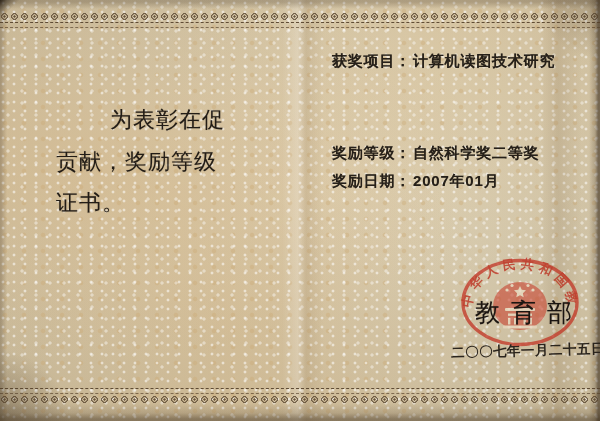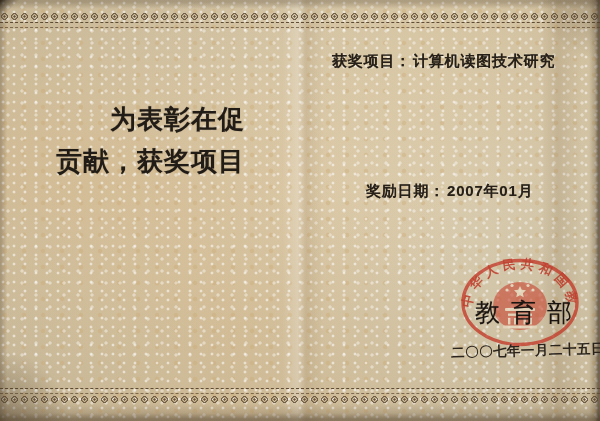--- a/index.html
+++ b/index.html
@@ -63,37 +63,37 @@
     position:absolute;left:0;right:0;height:4px;
     border-top:1px dashed rgba(84,64,42,.9);
     border-bottom:1px dashed rgba(84,64,42,.65);
   }
   .stitch-line.pos-top{top:22px;}
   .stitch-line.pos-bottom{top:388px;}
 
   
   .statement{
     position:absolute;left:56px;top:99px;width:210px;
-    color:#221c16;font-size:26px;font-weight:700;
+    color:#221c16;font-size:22px;font-weight:400;
     line-height:41.5px;letter-spacing:1px;
     text-shadow:0 0 1px rgba(34,28,22,.35);
   }
   .s-line{white-space:nowrap;}
   .s-line.indent{padding-left:54px;}
 
   
   .field{
     position:absolute;left:332px;white-space:nowrap;
     color:#262019;font-size:15px;font-weight:700;letter-spacing:.8px;
     text-shadow:0 0 .5px rgba(38,32,25,.4);
   }
   .field.f1{top:52px;}
   .field.f2{top:103px;}
   .field.f3{top:144px;}
-  .field.f4{top:182px;margin-left:34px;}
+  .field.f4{top:172px;}
   .field.f5{top:219px;}
   .f-label{margin-right:2px;}
 
   
   .seal{position:absolute;left:459px;top:256px;width:122px;height:93px;opacity:.92;}
   .seal svg{display:block;width:100%;height:100%;}
   .seal-name{
     position:absolute;left:475px;top:296px;
     color:#1b1511;font-size:25px;font-weight:400;letter-spacing:11px;
     white-space:nowrap;text-shadow:0 0 1px rgba(27,21,17,.4);
@@ -109,25 +109,29 @@
 
 <div class="certificate">
 
   <div class="ornament-row pos-top"></div>
   <div class="stitch-line pos-top"></div>
   <div class="stitch-line pos-bottom"></div>
   <div class="ornament-row pos-bottom"></div>
 
   <div class="statement">
     <div class="s-line indent">为表彰在促</div>
-    <div class="s-line">贡献，获奖项目</div>
+    <div class="s-line">贡献，奖励等级</div>
+    <div class="s-line">证书。</div>
   </div>
 
   <div class="field f1">
     <span class="f-label">获奖项目：</span><span class="f-value">计算机读图技术研究</span>
+  </div>
+  <div class="field f3">
+    <span class="f-label">奖励等级：</span><span class="f-value">自然科学奖二等奖</span>
   </div>
   <div class="field f4">
     <span class="f-label">奖励日期：</span><span class="f-value">2007年01月</span>
   </div>
 
   <div class="seal">
     <svg viewBox="0 0 122 93" xmlns="http://www.w3.org/2000/svg">
       <defs>
         <path id="sealArc" d="M 14 57 A 48 37 0 1 1 108 57" fill="none"></path>
       </defs>

